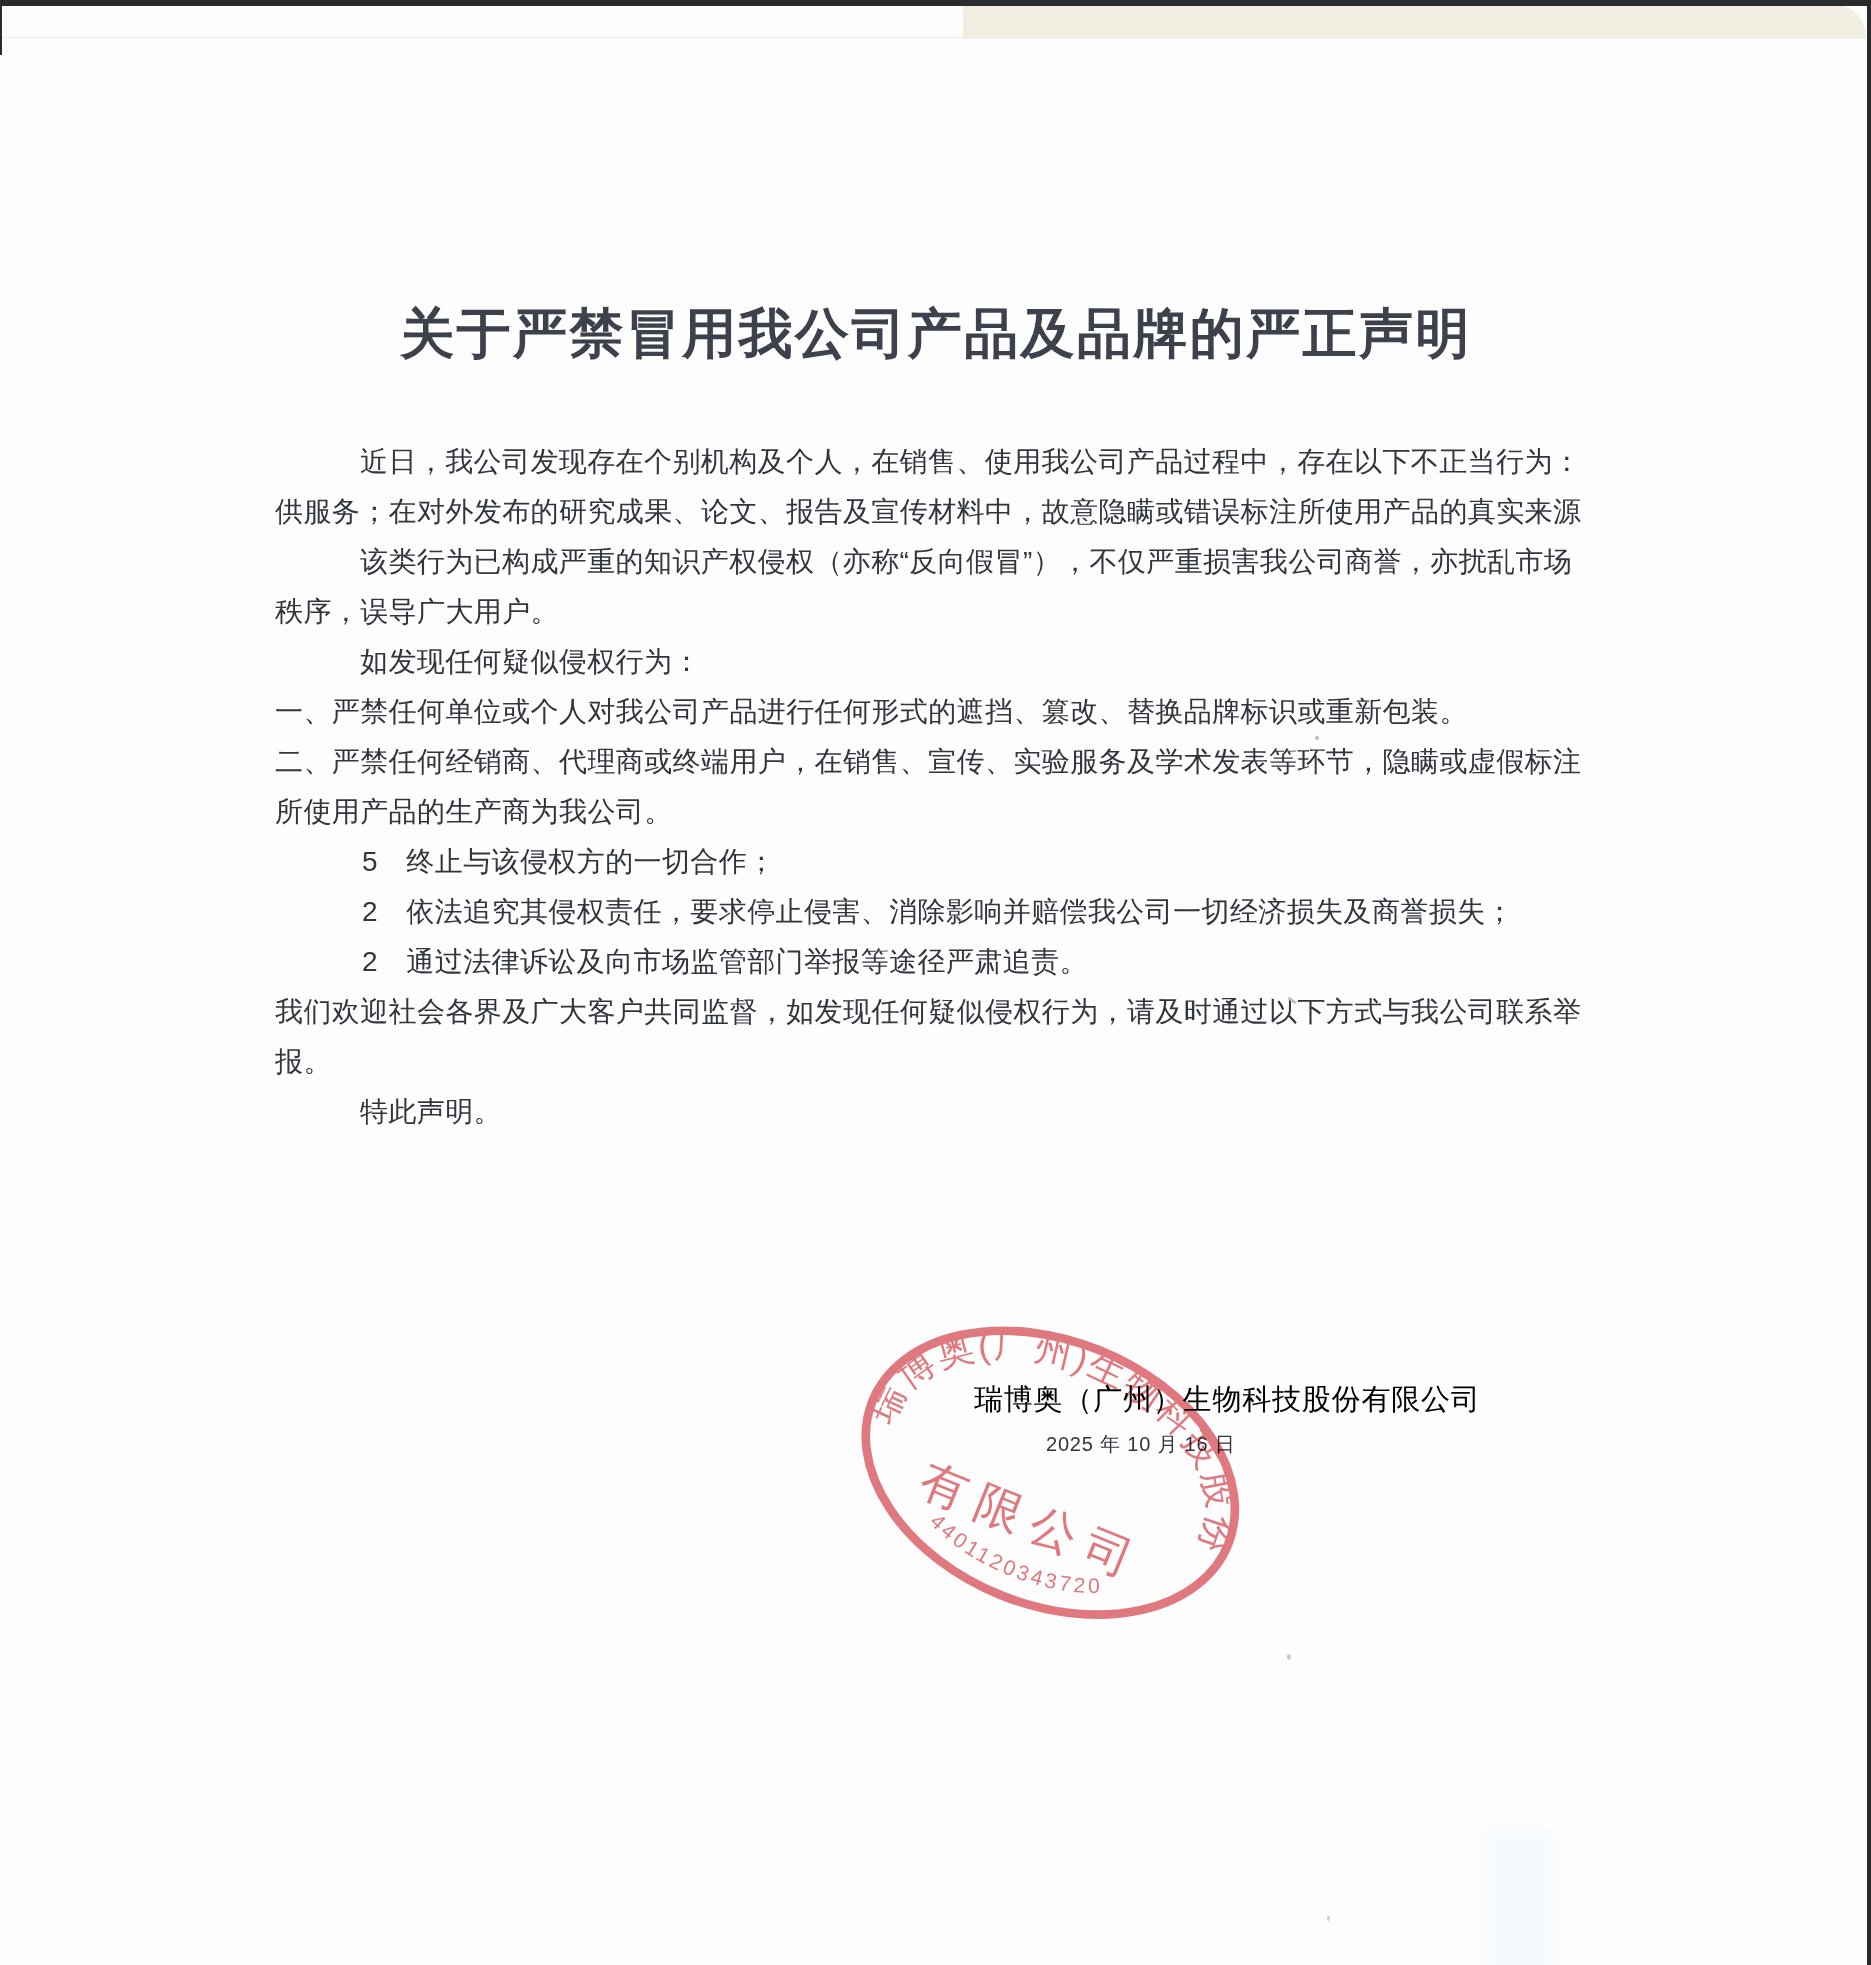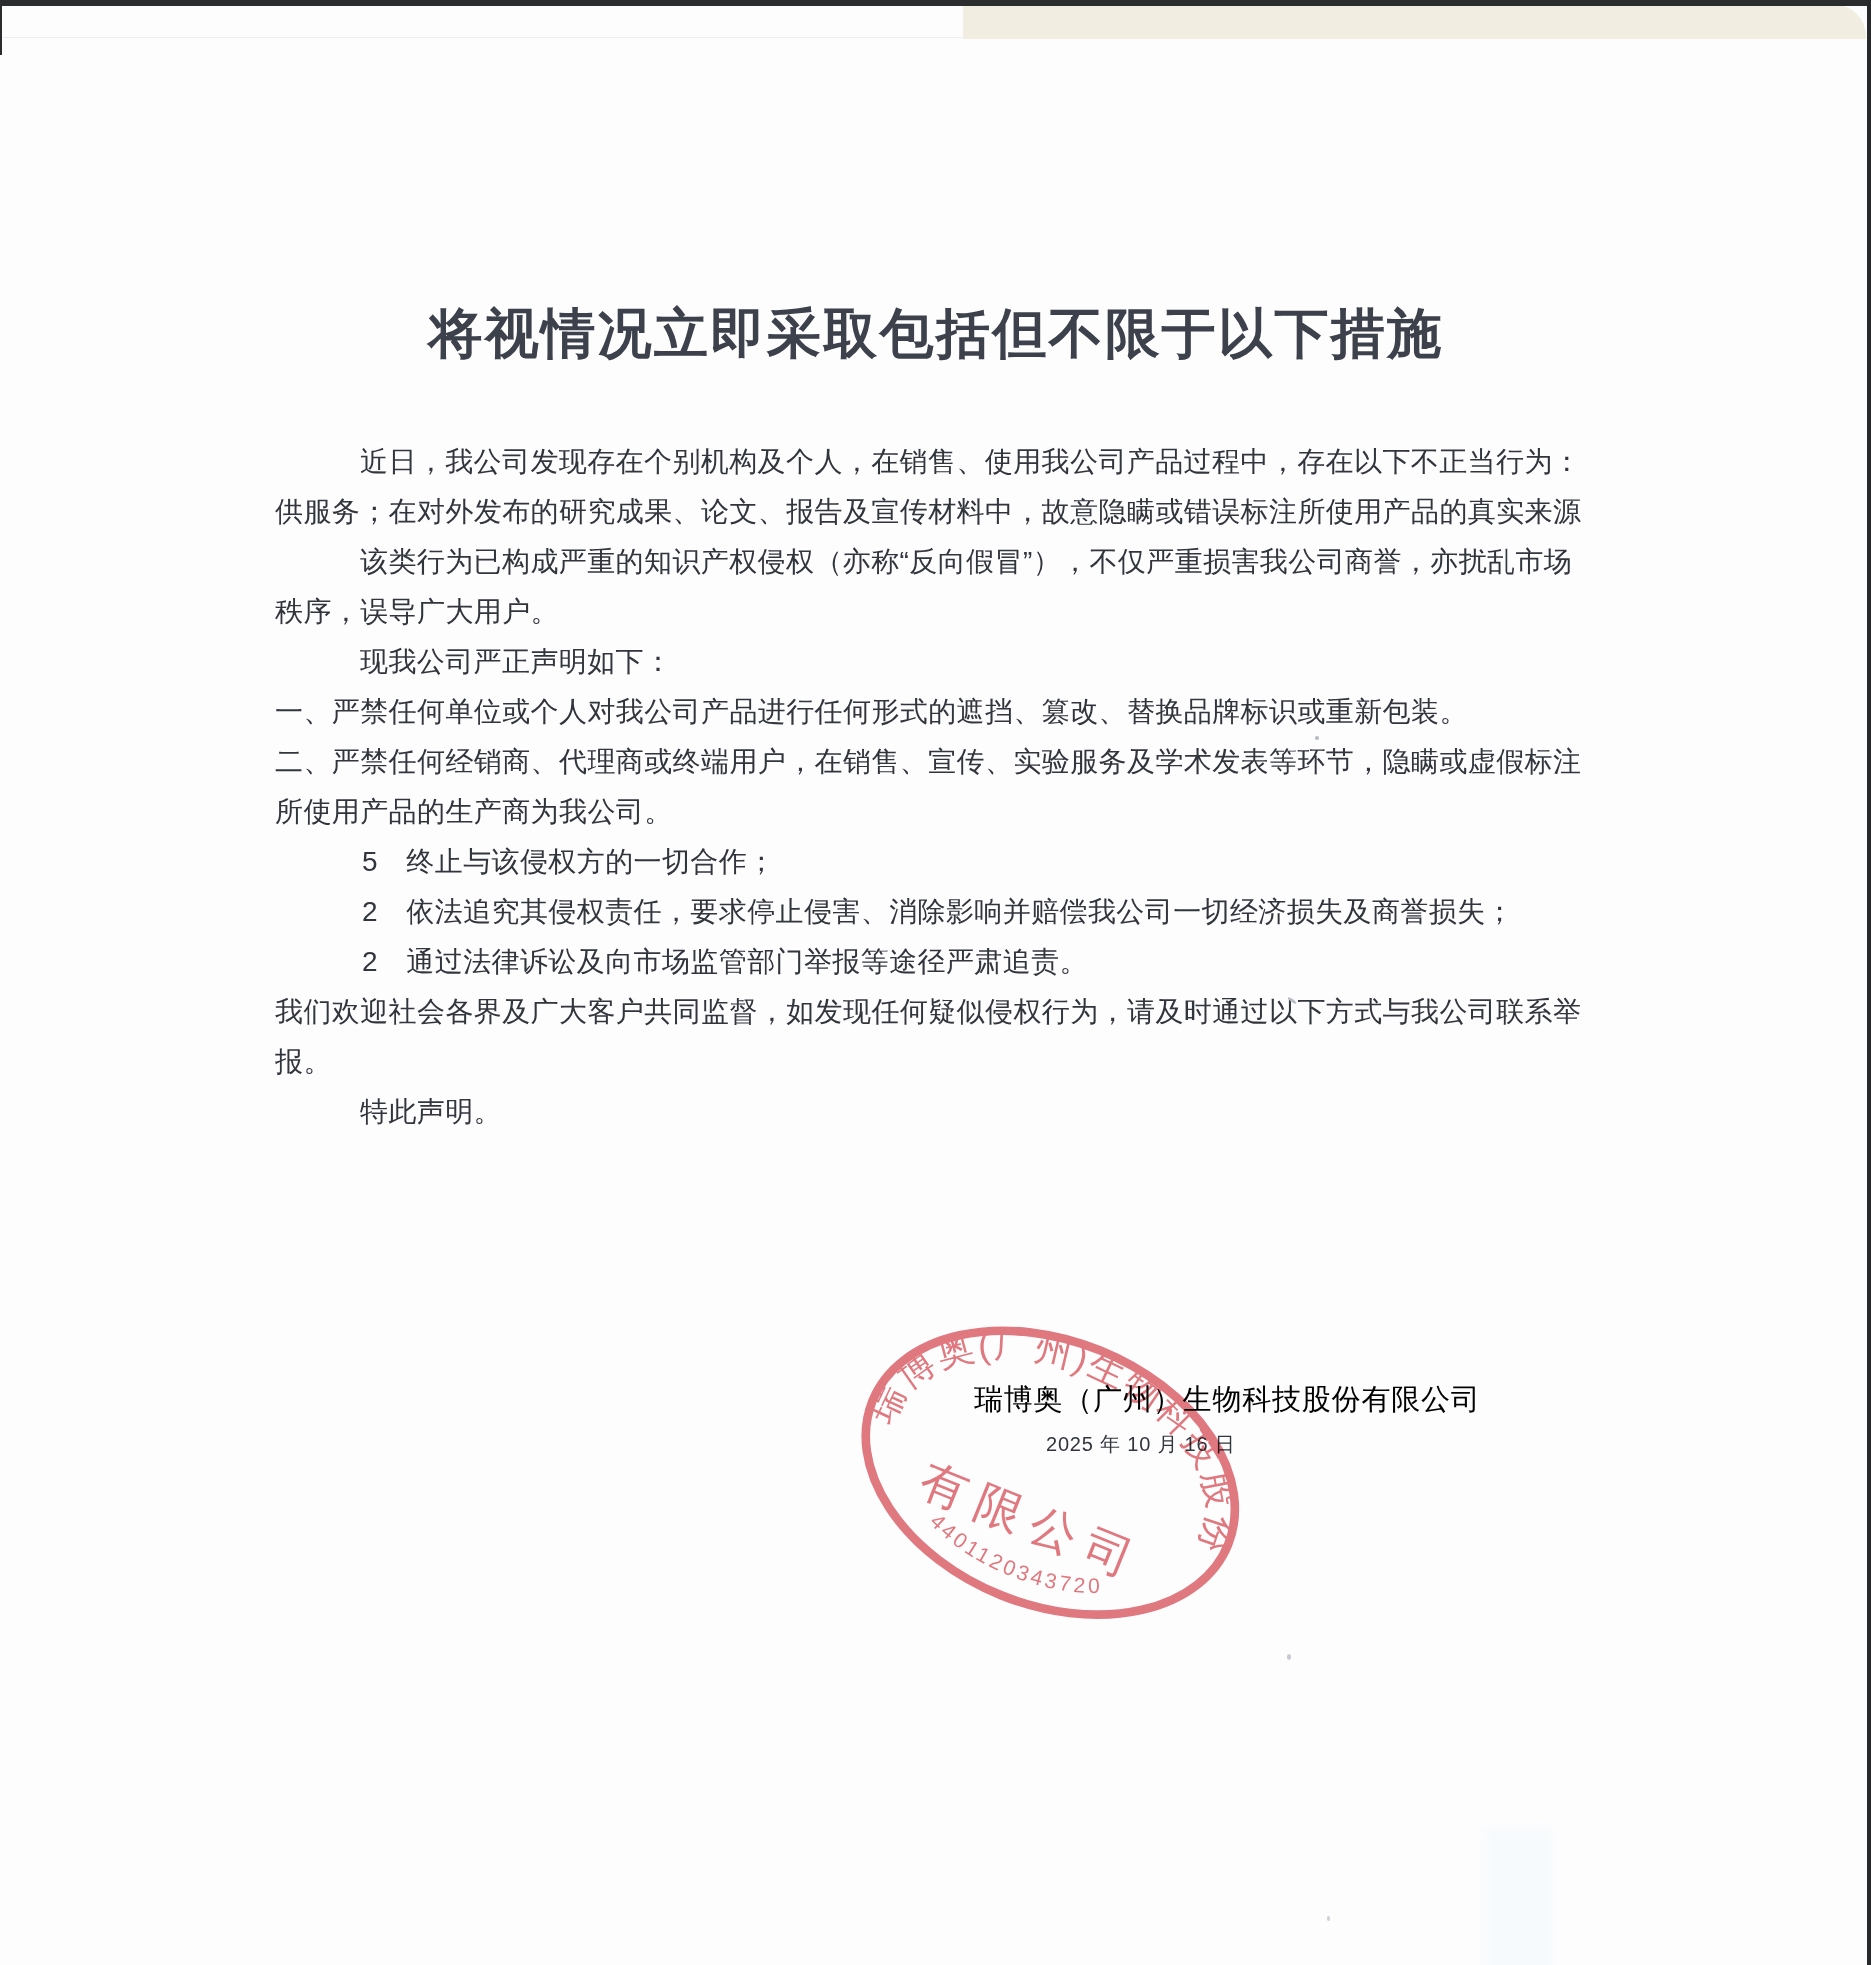--- a/index.html
+++ b/index.html
@@ -62,28 +62,28 @@
 
 <div class="page">
 
   <div class="scan-backing"></div>
   <div class="scan-edge-line"></div>
   <div class="scan-top-band"></div>
   <div class="scan-right-strip"></div>
   <div class="scan-left-strip"></div>
   <div class="streak"></div>
 
-  <h1 class="title">将视情况立即采取包括但不限于以下措施</h1>
+  <h1 class="title">关于严禁冒用我公司产品及品牌的严正声明</h1>
 
   <div class="content">
     <div class="line indent">近日，我公司发现存在个别机构及个人，在销售、使用我公司产品过程中，存在以下不正当行为：</div>
     <div class="line">供服务；在对外发布的研究成果、论文、报告及宣传材料中，故意隐瞒或错误标注所使用产品的真实来源</div>
     <div class="line indent">该类行为已构成严重的知识产权侵权（亦称“反向假冒”），不仅严重损害我公司商誉，亦扰乱市场</div>
     <div class="line">秩序，误导广大用户。</div>
-    <div class="line indent">现我公司严正声明如下：</div>
+    <div class="line indent">如发现任何疑似侵权行为：</div>
     <div class="line">一、严禁任何单位或个人对我公司产品进行任何形式的遮挡、篡改、替换品牌标识或重新包装。</div>
     <div class="line">二、严禁任何经销商、代理商或终端用户，在销售、宣传、实验服务及学术发表等环节，隐瞒或虚假标注</div>
     <div class="line">所使用产品的生产商为我公司。</div>
     <div class="line item">5　终止与该侵权方的一切合作；</div>
     <div class="line item">2　依法追究其侵权责任，要求停止侵害、消除影响并赔偿我公司一切经济损失及商誉损失；</div>
     <div class="line item">2　通过法律诉讼及向市场监管部门举报等途径严肃追责。</div>
     <div class="line">我们欢迎社会各界及广大客户共同监督，如发现任何疑似侵权行为，请及时通过以下方式与我公司联系举</div>
     <div class="line">报。</div>
     <div class="line indent">特此声明。</div>
   </div>

